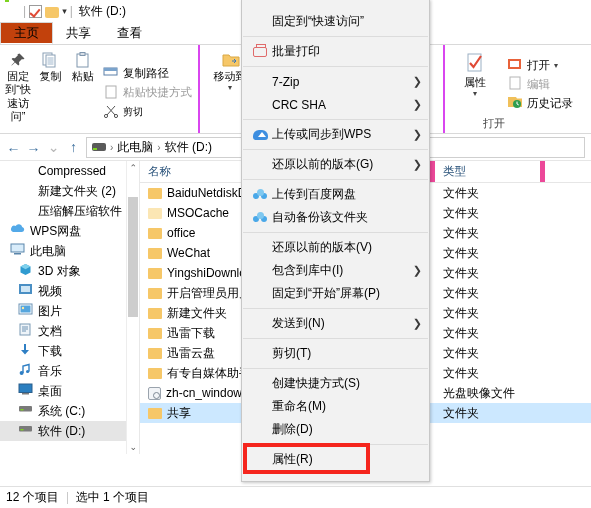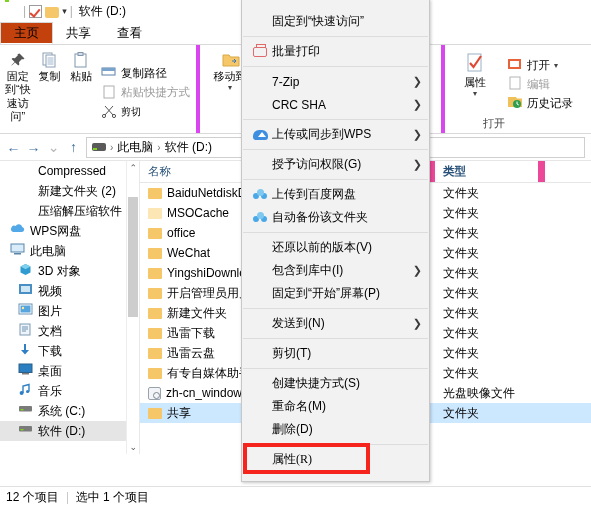--- a/index.html
+++ b/index.html
@@ -36,21 +36,21 @@
   
   .tabs { height:22px; display:flex; align-items:stretch; background:#fff; font-size:12.5px;}
   .tab { padding:0 13px; display:flex;align-items:center; color:#000;}
   .tab.file { background:#1f6fb5; color:#fff; padding:0 15px;}
   .tab.active { border:1px solid #d6d6d6; border-bottom:1px solid #fff; background:#c2410c; position:relative; z-index:3;}
   .ribbon {
     height:90px; border-top:1px solid #d9d9d9; border-bottom:1px solid #d9d9d9;
     background:#fff; display:flex; position:relative;
   }
   .rgroup { display:flex; flex-direction:column; height:100%; padding:3px 4px 0 4px;
-            border-right:4px solid #d946ef; position:relative;}
+            border-right:2px solid #d946ef; position:relative;}
   .rgroup-body{ display:flex; flex:1; gap:4px;}
   .rgroup-label{ text-align:center;font-size:11px;color:#444;padding-bottom:2px;}
   .bigbtn{ width:52px; display:flex;flex-direction:column;align-items:center;justify-content:flex-start;
            padding-top:4px; font-size:11px; text-align:center; line-height:1.15;}
   .bigbtn .lbl{margin-top:2px;}
   .smallcol{display:flex;flex-direction:column;justify-content:center;gap:3px;padding:4px 2px 0 2px;}
   .smallbtn{display:flex;align-items:center;gap:4px;font-size:11.5px;white-space:nowrap;}
   .smallbtn.dis{color:#9a9a9a;}
   .ico{width:16px;height:16px;display:inline-block;position:relative;flex:0 0 16px;}
   .caretdown{font-size:8px;color:#444;}
@@ -69,24 +69,24 @@
   .nav-item{height:20px;display:flex;align-items:center;gap:5px;padding-left:10px;font-size:12px;white-space:nowrap;}
   .nav-item.l2{padding-left:18px;}
   .nav-item.sel{background:#e5e5e5;}
   .nav-scroll{position:absolute;right:0;top:0;width:13px;height:100%;background:#fff;border-left:1px solid #ededed;}
   .nav-thumb{position:absolute;right:1px;top:36px;width:10px;height:120px;background:#cdcdcd;}
   .nav-up,.nav-dn{position:absolute;right:2px;font-size:9px;color:#5a5a5a;}
   .nav-up{top:2px;} .nav-dn{bottom:2px;}
 
   .list{flex:1;position:relative;}
   .hdr{height:22px;display:flex;align-items:center;font-size:11.5px;color:#29527a;border-bottom:1px solid #e6e6e6;}
-  .hdr div{padding-left:8px;border-right:7px solid #ec4899;height:100%;display:flex;align-items:center;}
+  .hdr div{padding-left:8px;border-right:5px solid #ec4899;height:100%;display:flex;align-items:center;}
   .col-name{width:165px;}
   .col-date{width:130px;}
-  .col-type{width:110px;font-weight:bold;}
+  .col-type{width:110px;}
   .col-size{flex:1;border-right:none !important;}
   .row{height:20px;display:flex;align-items:center;font-size:12px;}
   .row.sel{background:#cce8ff;}
   .cell{padding-left:8px;white-space:nowrap;overflow:hidden;}
   .c-name{width:165px;display:flex;align-items:center;gap:5px;}
   .c-date{width:130px;color:#222;}
   .c-type{width:110px;}
   .fld{width:14px;height:11px;background:#f6c768;border-radius:1px;flex:0 0 14px;}
   .fld.pale{background:#fbe6b4;}
   .iso{width:13px;height:13px;border:1px solid #9aa3ad;border-radius:2px;background:#f2f4f7;
@@ -101,21 +101,21 @@
 
   
   .ctxmenu{position:absolute;left:241px;top:-1px;width:189px;background:#f2f2f2;
            border:1px solid #c7c7c7;box-shadow:1px 1px 3px rgba(0,0,0,.22);
            padding:10px 0;font-size:12px;z-index:50;}
   .mi{height:23px;display:flex;align-items:center;padding-left:8px;position:relative;white-space:nowrap;}
   .mi .mico{width:20px;flex:0 0 20px;display:flex;align-items:center;justify-content:center;}
   .mi .mtext{padding-left:2px;}
   .mi .arrow{position:absolute;right:7px;font-size:11px;color:#3b3b3b;}
   .msep{height:1px;background:#dcdcdc;margin:3px 1px;}
-  .mi.highlight .mtext{position:relative;font-family:Liberation Serif, serif;}
+  .mi.highlight .mtext{position:relative;}
   .redbox{position:absolute;left:1px;top:-5px;width:127px;height:31px;border:4px solid #f5251d;z-index:60;}
 
   
   .pr{width:14px;height:10px;border:1.5px solid #e06a6a;border-radius:2px;position:relative;}
   .pr:after{content:"";position:absolute;left:2px;top:-4px;width:8px;height:3px;border:1.5px solid #e06a6a;border-bottom:none;}
   .cloudy{width:15px;height:10px;background:#3d8ee0;border-radius:6px 6px 3px 3px;position:relative;}
   .cloudy:after{content:"";position:absolute;left:5px;top:2px;border-left:4px solid transparent;border-right:4px solid transparent;border-bottom:5px solid #fff;}
   .bd{width:14px;height:12px;position:relative;}
   .bd span{position:absolute;border-radius:50%;background:#4aa8e8;}
   .bd .a{width:6px;height:6px;left:0;top:4px;}
@@ -374,33 +374,33 @@
             </svg></span>
           <span>文档</span>
         </div>
         <div class="nav-item l2">
           <span class="ico" style="width: 15px; flex: 0 0 15px;"><svg width="14" height="13" viewBox="0 0 14 13">
               <path d="M6 1h2v6h3l-4 4.5L3 7h3z" fill="#2f7fc4"></path>
             </svg></span>
           <span>下载</span>
         </div>
         <div class="nav-item l2">
-          <span class="ico" style="width: 15px; flex: 0 0 15px;"><svg width="15" height="12" viewBox="0 0 15 12">
-              <rect x="1" y="1" width="13" height="8.5" fill="#2b7fc0" stroke="#2b5f8c"></rect>
-              <rect x="4" y="10" width="7" height="1.5" fill="#7d7d7d"></rect>
-            </svg></span>
-          <span>桌面</span>
-        </div>
-        <div class="nav-item l2">
           <span class="ico" style="width: 15px; flex: 0 0 15px;"><svg width="13" height="13" viewBox="0 0 13 13">
               <path d="M5 10V3l6-1.5v7" stroke="#2f7fc4" fill="none" stroke-width="1.4"></path>
               <circle cx="3.6" cy="10" r="2" fill="#2f7fc4"></circle>
               <circle cx="9.6" cy="8.5" r="1.6" fill="#2f7fc4"></circle>
             </svg></span>
           <span>音乐</span>
+        </div>
+        <div class="nav-item l2">
+          <span class="ico" style="width: 15px; flex: 0 0 15px;"><svg width="15" height="12" viewBox="0 0 15 12">
+              <rect x="1" y="1" width="13" height="8.5" fill="#2b7fc0" stroke="#2b5f8c"></rect>
+              <rect x="4" y="10" width="7" height="1.5" fill="#7d7d7d"></rect>
+            </svg></span>
+          <span>桌面</span>
         </div>
         <div class="nav-item l2">
           <span class="ico" style="width: 15px; flex: 0 0 15px;"><svg width="15" height="11" viewBox="0 0 15 11">
               <rect x="1" y="3" width="13" height="5.5" rx="1" fill="#7a7a7a"></rect>
               <rect x="2.5" y="6" width="3" height="1.4" fill="#7ed321"></rect>
             </svg></span>
           <span>系统 (C:)</span>
         </div>
         <div class="nav-item l2 sel">
           <span class="ico" style="width: 15px; flex: 0 0 15px;"><svg width="15" height="11" viewBox="0 0 15 11">
@@ -558,21 +558,21 @@
     <div class="mi">
       <span class="mico">
         <span class="cloudy"></span>
       </span>
       <span class="mtext">上传或同步到WPS</span>
       <span class="arrow">❯</span>
     </div>
     <div class="msep"></div>
     <div class="mi">
       <span class="mico"></span>
-      <span class="mtext">授予访问权限(G)</span>
+      <span class="mtext">还原以前的版本(G)</span>
       <span class="arrow">❯</span>
     </div>
     <div class="msep"></div>
     <div class="mi">
       <span class="mico">
         <span class="bd">
           <span class="a"></span>
           <span class="b"></span>
           <span class="c"></span>
         </span>

